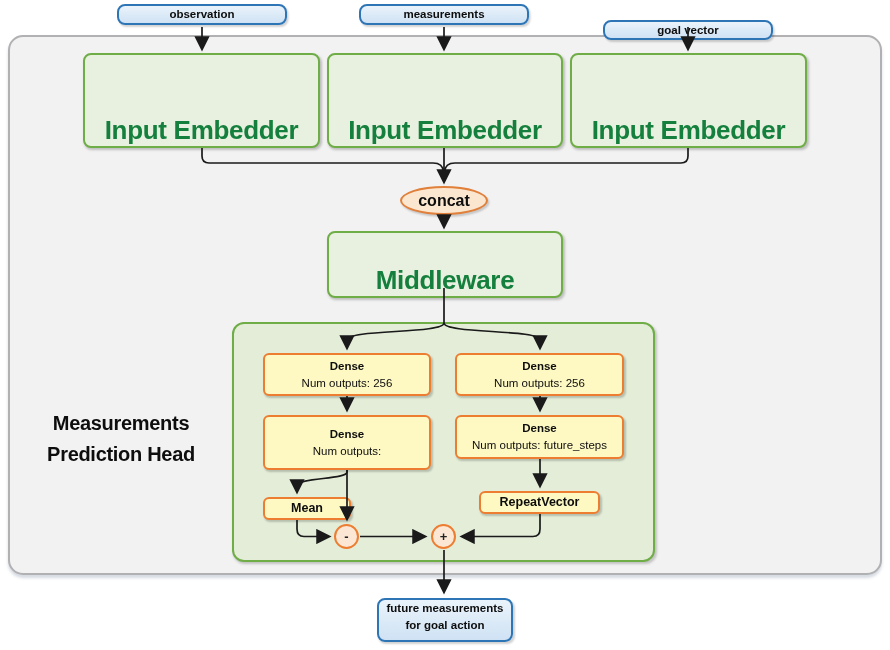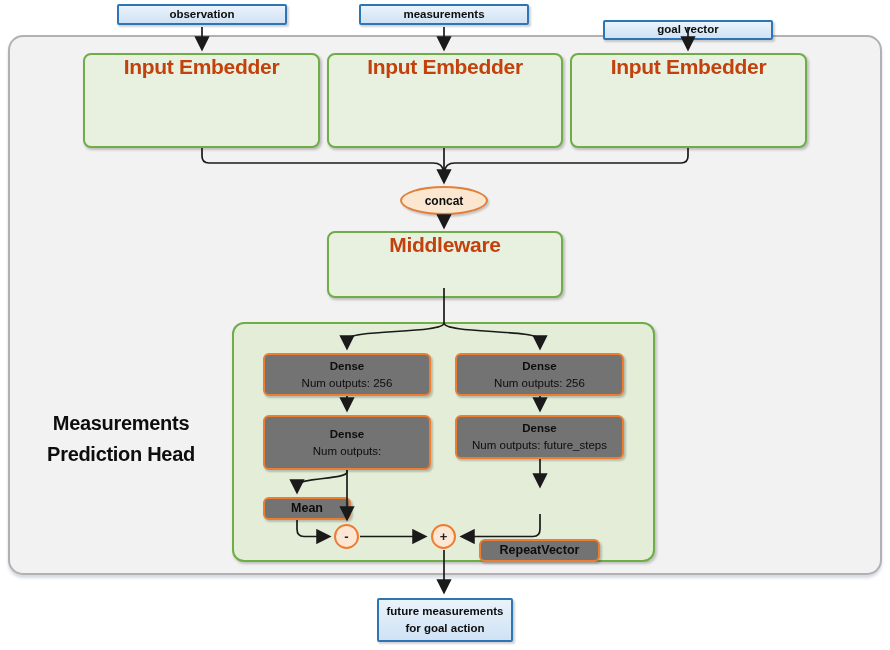--- a/index.html
+++ b/index.html
@@ -12,51 +12,51 @@
   
   .panel{
     left:8px;top:35px;width:874px;height:540px;
     background:#F2F2F3;border:2px solid #B1B1B4;border-radius:15px;
     box-shadow:0 3px 3px rgba(90,110,140,.25);
   }
   
   .gbox{
     background:#E8F1DF;border:2.5px solid #6FAD47;border-radius:8px;
     box-shadow:1.5px 2px 2.5px rgba(0,0,0,.22);
-    display:flex;align-items:flex-start;justify-content:center;
-    font-weight:bold;font-size:21px;letter-spacing:-0.3px;color:#c2410c;
+    display:flex;align-items:flex-end;justify-content:center;
+    font-weight:bold;font-size:26px;letter-spacing:-0.3px;color:#15803d;
   }
   .headbox{
     background:#E3EDD8;border:2.5px solid #6FAD47;border-radius:12px;
     box-shadow:1.5px 2px 2.5px rgba(0,0,0,.20);
   }
   
   .obox{
-    background:#737373;border:2.5px solid #ED7D31;border-radius:6px;
+    background:#fef9c3;border:2.5px solid #ED7D31;border-radius:6px;
     box-shadow:1.5px 2px 2px rgba(0,0,0,.20);
     display:flex;flex-direction:column;align-items:center;justify-content:center;
     font-size:11.5px;line-height:1.45;color:#0d0d0d;text-align:center;
   }
   .obox .t{font-weight:bold;}
   .olabel{font-weight:bold;font-size:12.5px;}
   
   .bbox{
     background:linear-gradient(#EAF3FB,#CFE2F4);
-    border:2.5px solid #2E75B6;border-radius:2px;
+    border:2.5px solid #2E75B6;border-radius:8px;
     box-shadow:1.5px 2px 2px rgba(0,0,0,.18);
-    display:flex;flex-direction:column;align-items:center;justify-content:center;
+    display:flex;flex-direction:column;align-items:center;justify-content:flex-start;
     font-weight:bold;font-size:11.5px;line-height:1.5;color:#0d0d0d;text-align:center;
   }
   
   .ellipse{
     left:400px;top:186px;width:88px;height:29px;
     background:#FBE7D0;border:2.5px solid #E0803B;border-radius:50%;
     box-shadow:1.5px 2px 2px rgba(0,0,0,.18);
     display:flex;align-items:center;justify-content:center;
-    font-weight:bold;font-size:12px;color:#0d0d0d;
+    font-weight:bold;font-size:16px;color:#0d0d0d;
   }
   
   .circle{
     width:25px;height:25px;border-radius:50%;
     background:#FCE7D5;border:2.5px solid #ED7D31;
     display:flex;align-items:center;justify-content:center;
     font-weight:bold;font-size:13px;color:#222;line-height:1;
   }
   .head-title{
     left:21px;top:408px;width:200px;text-align:center;
@@ -121,21 +121,21 @@
     <div>Num outputs: 256</div>
   </div>
   <div class="abs obox node" style="left:455px;top:415px;width:169px;height:44px;">
     <div class="t">Dense</div>
     <div>Num outputs: future_steps</div>
   </div>
 
   <div class="abs obox olabel node" style="left:263px;top:497px;width:88px;height:23px;">
     <div>Mean</div>
   </div>
-  <div class="abs obox olabel node" style="left:479px;top:491px;width:121px;height:23px;margin-top:48px;">
+  <div class="abs obox olabel node" style="left:479px;top:491px;width:121px;height:23px;">
     <div>RepeatVector</div>
   </div>
 
   <div class="abs circle node" style="left:334px;top:524px;">
     <div>-</div>
   </div>
   <div class="abs circle node" style="left:431px;top:524px;">
     <div>+</div>
   </div>
 

